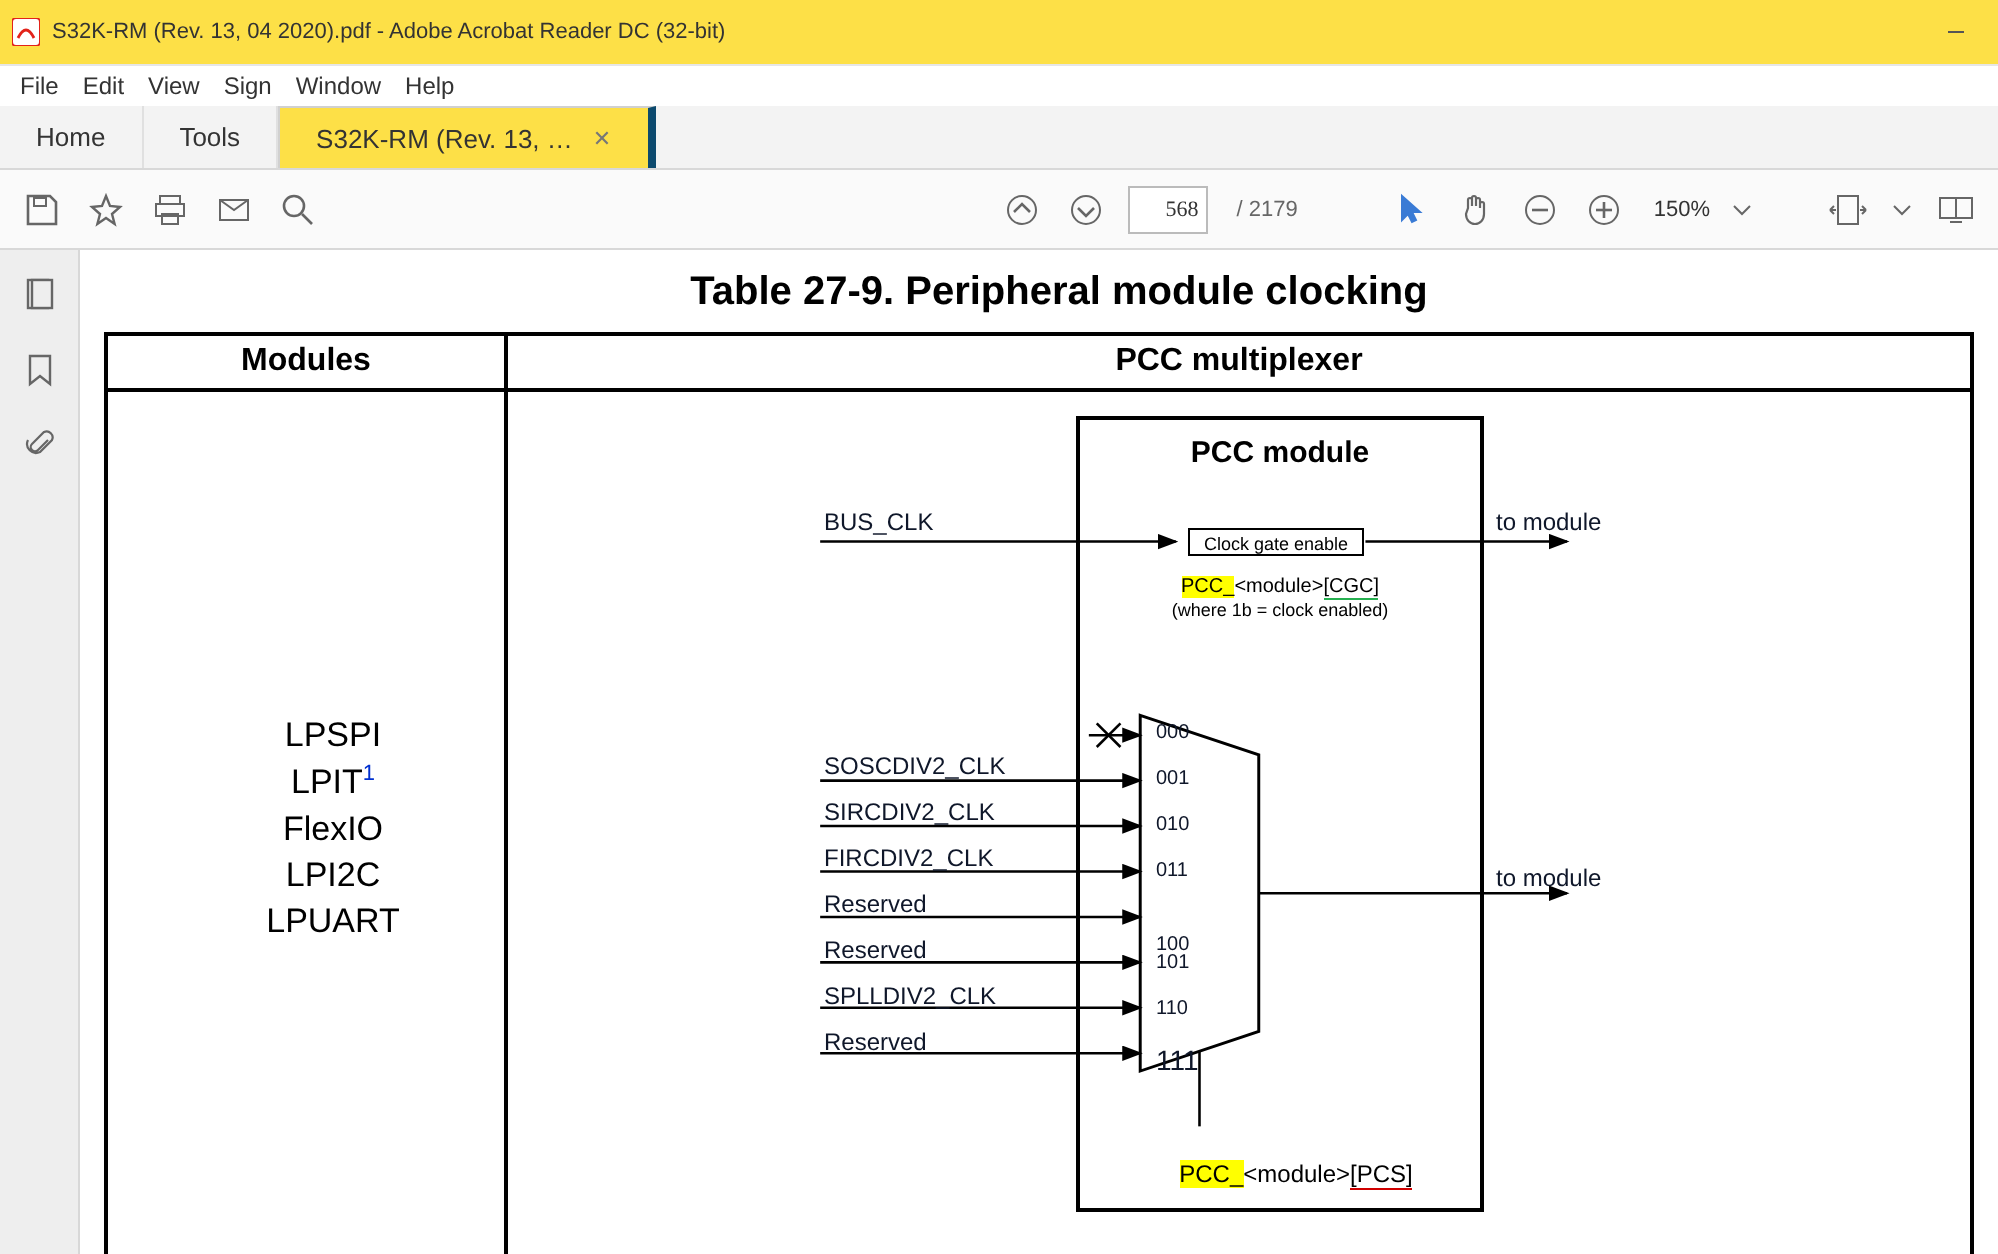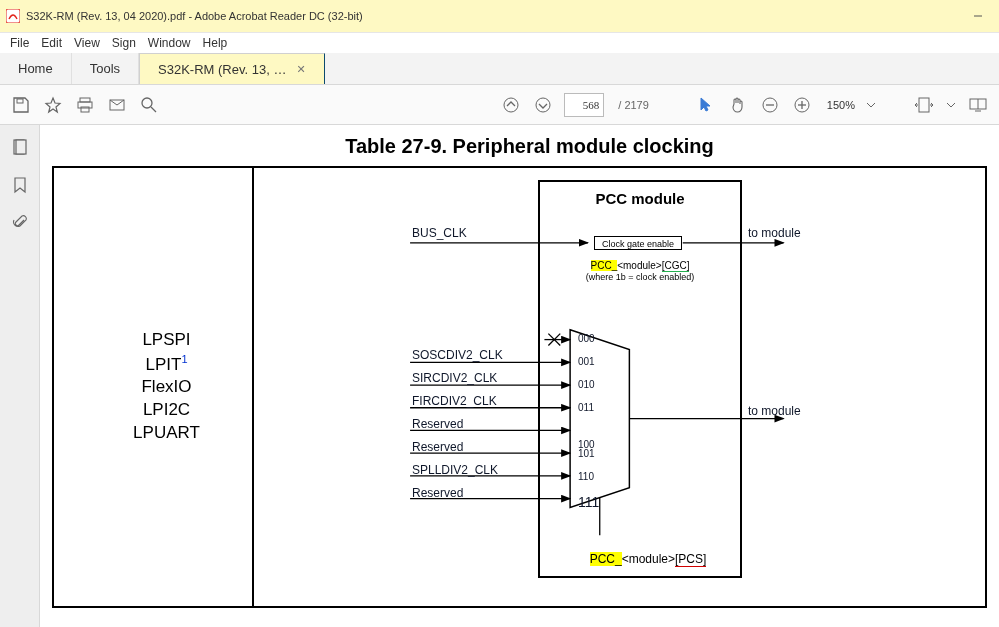--- a/index.html
+++ b/index.html
@@ -11,21 +11,21 @@
     height: 627px;
     overflow: hidden;
     position: relative;
   }
   
   .titlebar {
     height: 24px;
     display: flex;
     align-items: center;
     padding: 16px 6px;
-    background: #fef9c3;
+    background: #fde047;
     border-bottom: 1px solid #e6e6e6;
     font-size: 11px;
     color: #333;
   }
   .titlebar .app-icon {
     width: 14px; height: 14px;
     display: flex; align-items: center; justify-content: center;
     margin-right: 6px;
   }
   .titlebar .spacer { flex: 1; }
@@ -54,23 +54,23 @@
   .tab {
     padding: 0 18px;
     display: flex;
     align-items: center;
     color: #333;
     border-right: 1px solid #e0e0e0;
     cursor: pointer;
     position: relative;
   }
   .tab.doc {
-    background: #fef9c3;
+    background: #fde047;
     border-top: 1px solid #d0d0d0;
-    border-right: 1px solid #0c4a6e;
+    border-right: 4px solid #0c4a6e;
     border-left: 1px solid #d0d0d0;
   }
   .tab .close { margin-left: 10px; color:#777; font-size:11px; }
   
   .toolbar {
     height: 40px;
     display: flex;
     align-items: center;
     padding: 0 10px;
     gap: 8px;
@@ -346,20 +346,24 @@
       <svg width="16" height="18" viewBox="0 0 16 18">
           <path d="M12 6l-5 5a2 2 0 01-3-3l6-6a3 3 0 014 4l-6 6a4.5 4.5 0 01-6-6" fill="none" stroke="#666" stroke-width="1.1"></path>
         </svg>
     </span>
   </div>
 
   <div class="docarea">
     <div class="doc-title">Table 27-9.   Peripheral module clocking</div>
     <table class="doc-table">
       <tbody>
+          <tr>
+        <th>Modules</th>
+        <th>PCC multiplexer</th>
+      </tr>
       <tr>
         <td class="modules-cell">
           <div>LPSPI</div>
           <div><span>LPIT</span><span class="sup">1</span></div>
           <div>FlexIO</div>
           <div>LPI2C</div>
           <div>LPUART</div>
         </td>
         <td class="diagram-cell">
           <div class="diagram">

